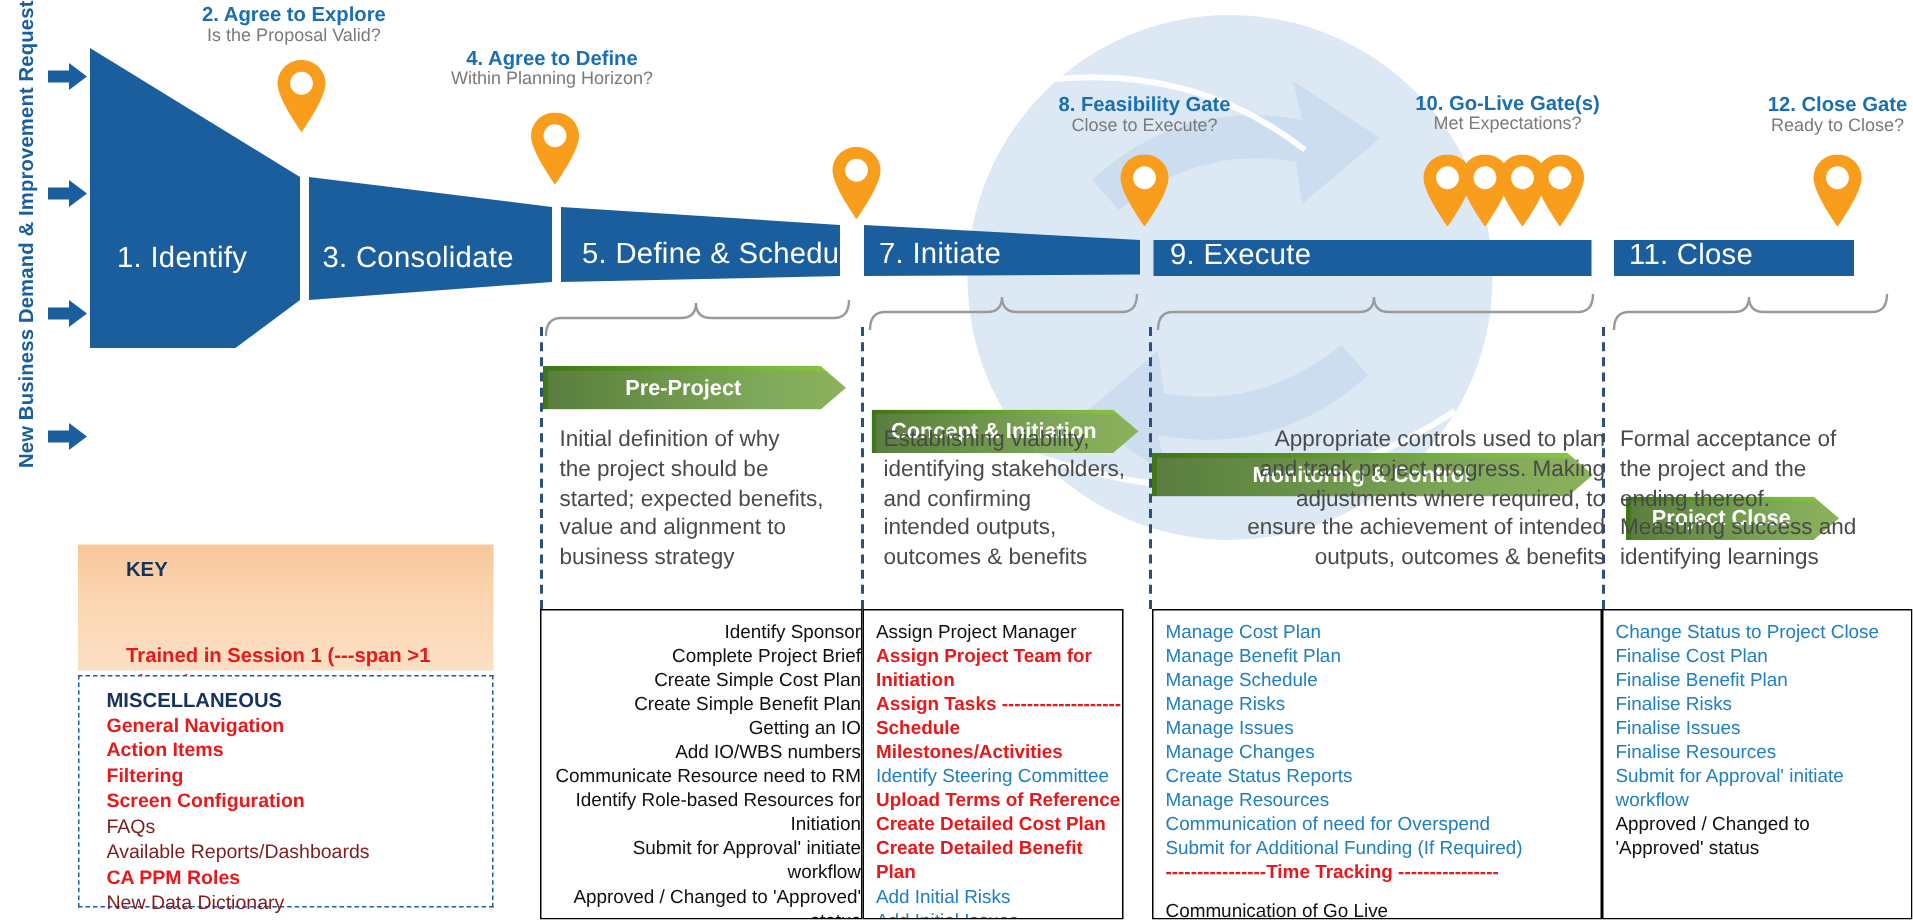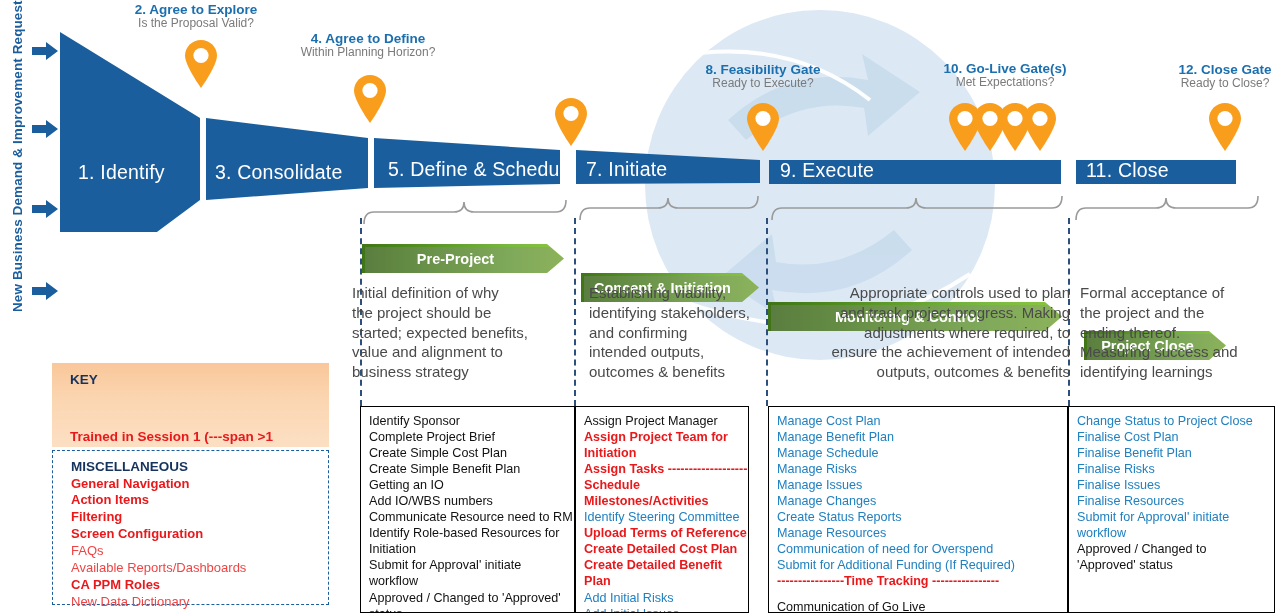--- a/index.html
+++ b/index.html
@@ -73,32 +73,32 @@
   .tasklist { padding:6px 0 0 8px; }
   .task { font-size:12.6px; line-height:1.275; white-space:pre-line; }
   .task.red   { color:#e8181b; font-weight:bold; }
   .task.blue  { color:#2080c0; }
   .task.black { color:#111; }
   .task.spacer { height:9px; }
 
   
   #keybox {
     background:linear-gradient(to bottom,#f9c79a 0%,#fbd6b2 45%,#fcdfc3 100%);
-    padding:8px 10px 9px 18px;
+    padding:8px 10px 9px 32px;
   }
   #keybox .k-title { color:#16335e; font-size:13.5px; font-weight:bold; line-height:1.38; }
   #keybox .k-red   { color:#e8181b; font-size:13.5px; font-weight:bold; line-height:1.38;margin-top:38px; }
   #keybox .k-blue  { color:#6f93b8; font-size:13.5px; line-height:1.38; }
   #keybox .k-black { color:#111; font-size:13.5px; line-height:1.38; }
 
   
   #miscbox { border:1px dashed #1b5e9e; padding:7px 10px 8px 18px; background:#fff; }
   #miscbox .m-title { color:#16335e; font-size:13.5px; font-weight:bold; line-height:1.30; }
   #miscbox .m-red   { color:#e8181b; font-size:13px; font-weight:bold; line-height:1.30; }
-  #miscbox .m-blue  { color:#ef4444; font-size:13px; line-height:1.30; }
+  #miscbox .m-blue  { color:#7f1d1d; font-size:13px; line-height:1.30; }
 </style>
 </head>
 <body>
 
 <div id="stage">
 
   <svg class="abs" style="left:560px; top:0px; width:520px; height:400px; opacity:1;" viewBox="0 0 520 400">
     <circle cx="260" cy="185" r="175" fill="#dce9f5"></circle>
     <g fill="#c9dced" opacity="0.9">
       <path d="M168 120 q60 -55 140 -40 l-6 -26 58 38 -52 44 -4 -28 q-64 -12 -118 32 z"></path>
@@ -179,21 +179,21 @@
 
   <div class="abs pin" style="left:554px; top:98px;">
     <svg viewBox="0 0 34 48">
         <path d="M17 0C8.2 0 1 7 1 15.6 1 26 17 48 17 48s16-22 16-32.4C33 7 25.8 0 17 0z" fill="#f99d1c"></path>
         <circle cx="17" cy="15.5" r="7.6" fill="#fff"></circle>
       </svg>
   </div>
 
   <div class="abs gate-label" style="left:663px; top:62px; width:200px;">
     <span class="t1">8. Feasibility Gate</span>
-    <span class="t2">Ready to Execute?</span>
+    <span class="t2">Close to Execute?</span>
   </div>
   <div class="abs pin" style="left:746px; top:103px;">
     <svg viewBox="0 0 34 48">
         <path d="M17 0C8.2 0 1 7 1 15.6 1 26 17 48 17 48s16-22 16-32.4C33 7 25.8 0 17 0z" fill="#f99d1c"></path>
         <circle cx="17" cy="15.5" r="7.6" fill="#fff"></circle>
       </svg>
   </div>
 
   <div class="abs gate-label" style="left:905px; top:61px; width:200px;">
     <span class="t1">10. Go-Live Gate(s)</span>
@@ -267,42 +267,42 @@
   </div>
   <div class="abs chevron green" style="left:1084px; top:244px; width:142px;">
     <div class="chev-shadow"></div>
     <span>Project Close</span>
   </div>
   <div class="abs chevron teal" style="left:768px; top:376px; width:294px;">
     <div class="chev-shadow"></div>
     <span>Execution</span>
   </div>
 
-  <div class="abs desc" style="left:352px; top:283px; width:196px;">Initial definition of why
+  <div class="abs desc" style="left:373px; top:283px; width:196px;">Initial definition of why
 the project should be
 started; expected benefits,
 value and alignment to
 business strategy</div>
   <div class="abs desc" style="left:589px; top:283px; width:180px;">Establishing viability,
 identifying stakeholders,
 and confirming
 intended outputs,
 outcomes &amp; benefits</div>
   <div class="abs desc" style="left:780px; top:283px; width:290px;text-align:right;">Appropriate controls used to plan
 and track project progress. Making
 adjustments where required, to
 ensure the achievement of intended
 outputs, outcomes &amp; benefits</div>
   <div class="abs desc" style="left:1080px; top:283px; width:192px;">Formal acceptance of
 the project and the
 ending thereof.
 Measuring success and
 identifying learnings</div>
 
-  <div class="abs taskbox" style="left:360px; top:406px; width:215px; height:207px;">
+  <div class="abs taskbox" style="left:360px; top:406px; width:215px; height:207px;text-align:right;">
     <div class="tasklist">
         <div class="task black">Identify Sponsor</div>
         <div class="task black">Complete Project Brief</div>
         <div class="task black">Create Simple Cost Plan</div>
         <div class="task black">Create Simple Benefit Plan</div>
         <div class="task black">Getting an IO</div>
         <div class="task black">Add IO/WBS numbers</div>
         <div class="task black">Communicate Resource need to RM</div>
         <div class="task black">Identify Role-based Resources for
 Initiation</div>

